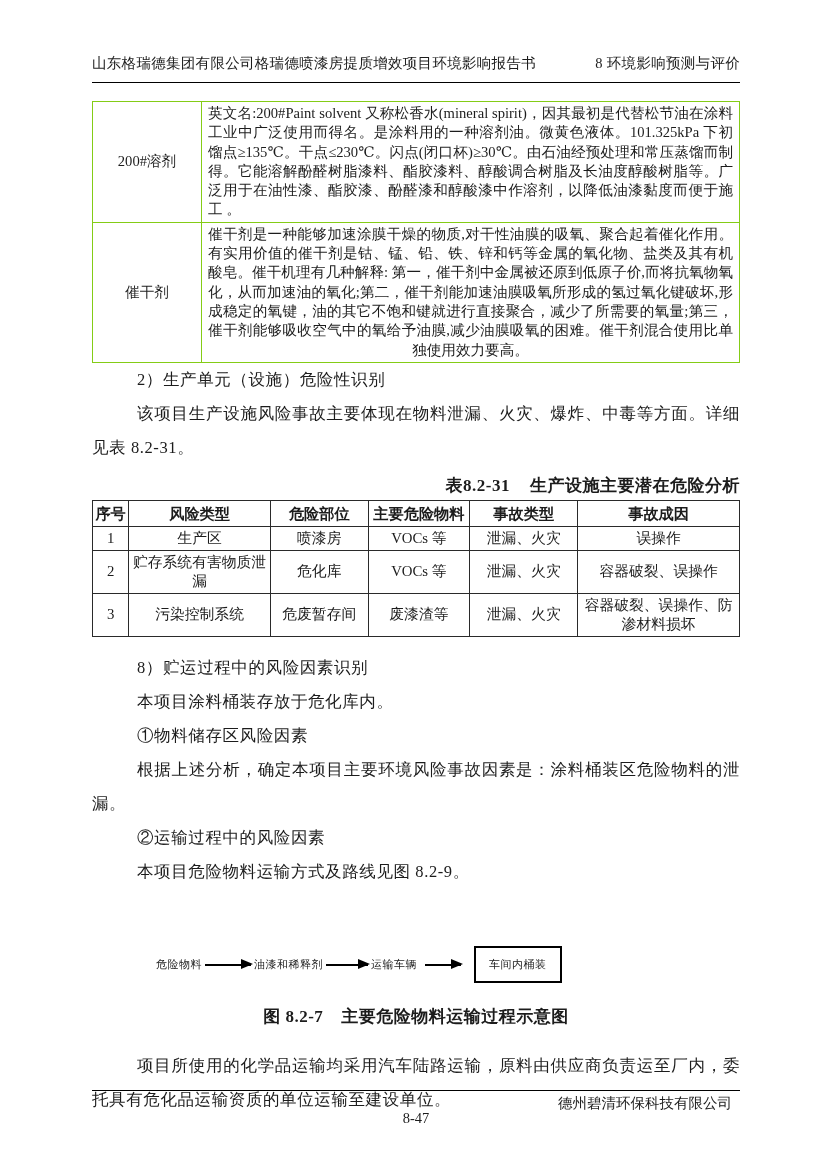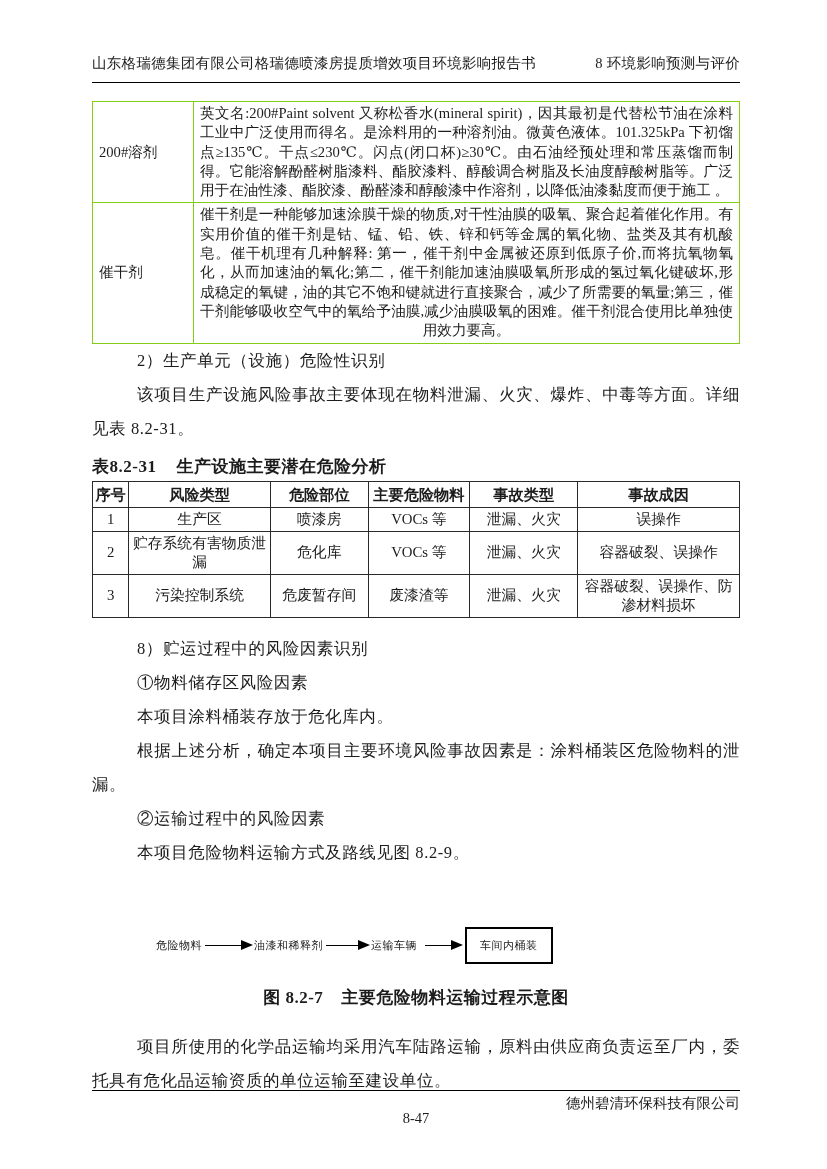--- a/index.html
+++ b/index.html
@@ -20,36 +20,36 @@
     padding-top:54px; padding-bottom:9px;
     border-bottom:1.5px solid #000;
     display:flex; justify-content:space-between; align-items:flex-end;
     font-size:14.5px; letter-spacing:0.3px;
   }
 
   
   table { border-collapse:collapse; }
   .chem-table { width:100%; margin-top:18px; font-size:14.6px; table-layout:fixed; }
   .chem-table td { border:1px solid #84cc16; padding:2px 6px; line-height:19.3px; vertical-align:middle; }
-  .chem-table .term-cell { width:101px; text-align:left; }
+  .chem-table .term-cell { width:109px; text-align:center; }
   .chem-table .desc-cell { text-align:justify; text-justify:inter-ideograph; }
   .chem-table .center-last { text-align-last:center; }
 
   
   .para {
     font-size:16.5px; line-height:34px; letter-spacing:0.6px;
     text-align:justify; text-justify:inter-ideograph;
     text-indent:45px;
   }
   .block-1 { }
   .block-2 { margin-top:14px; }
 
   
   .tbl-title {
-    margin-top:9px; text-align:left;
+    margin-top:9px; text-align:right;
     font-size:17px; font-weight:bold; letter-spacing:0.5px;
   }
   .tbl-title .gap { display:inline-block; width:20px; }
   .risk-table { width:100%; margin-top:3px; font-size:14.8px; table-layout:fixed; }
   .risk-table th, .risk-table td {
     border:1px solid #2a2a2a; padding:2px 3px; text-align:center;
     vertical-align:middle; line-height:19px; font-weight:normal;
   }
   .risk-table th { font-weight:bold; font-size:15.2px; padding:3px 2px; }
 
@@ -60,38 +60,38 @@
     font-size:11px; letter-spacing:0.5px;
   }
   .flow-arrow { position:relative; height:1.8px; background:#000; margin:0 3px; }
   .flow-arrow::after {
     content:''; position:absolute; right:-2px; top:-4.6px;
     border-left:12px solid #000;
     border-top:5.5px solid transparent;
     border-bottom:5.5px solid transparent;
   }
   .a1 { width:46px; } .a2 { width:42px; } .a3 { width:36px; margin-left:8px; }
-  .flow-box { border:2px solid #000; padding:9px 13px; margin-left:1px; }
+  .flow-box { border:2px solid #000; padding:9px 13px; margin-left:10px; }
 
   .fig-caption {
     margin-top:18px; text-align:center;
     font-size:17px; font-weight:bold; letter-spacing:0.5px;
   }
   .fig-caption .gap { display:inline-block; width:18px; }
 
   .closing { margin-top:21px; }
 
   
   .doc-footer {
     position:absolute; left:92px; right:87px; top:1090px;
     border-top:1.5px solid #000; padding-top:19px;
     font-size:14.5px;
   }
   .doc-footer .page-num { display:block; text-align:center; }
-  .doc-footer .company { position:absolute; right:0; top:3px; }
+  .doc-footer .company { position:absolute; right:8px; top:3px; }
 </style>
 </head>
 <body>
 
 <div class="page">
 
   <div class="content">
 
     <div class="doc-header">
       <span>山东格瑞德集团有限公司格瑞德喷漆房提质增效项目环境影响报告书</span>
@@ -160,22 +160,22 @@
         <td>危废暂存间</td>
         <td>废漆渣等</td>
         <td>泄漏、火灾</td>
         <td>容器破裂、误操作、防渗材料损坏</td>
       </tr>
     </tbody>
       </table>
 
     <div class="block-2">
       <p class="para">8）贮运过程中的风险因素识别</p>
+      <p class="para">本项目涂料桶装存放于危化库内。</p>
       <p class="para">①物料储存区风险因素</p>
-      <p class="para">本项目涂料桶装存放于危化库内。</p>
       <p class="para">根据上述分析，确定本项目主要环境风险事故因素是：涂料桶装区危险物料的泄漏。</p>
       <p class="para">②运输过程中的风险因素</p>
       <p class="para">本项目危险物料运输方式及路线见图 8.2-9。</p>
     </div>
 
     <div class="flow-diagram">
       <span>危险物料</span>
       <span class="flow-arrow a1"></span>
       <span>油漆和稀释剂</span>
       <span class="flow-arrow a2"></span>

